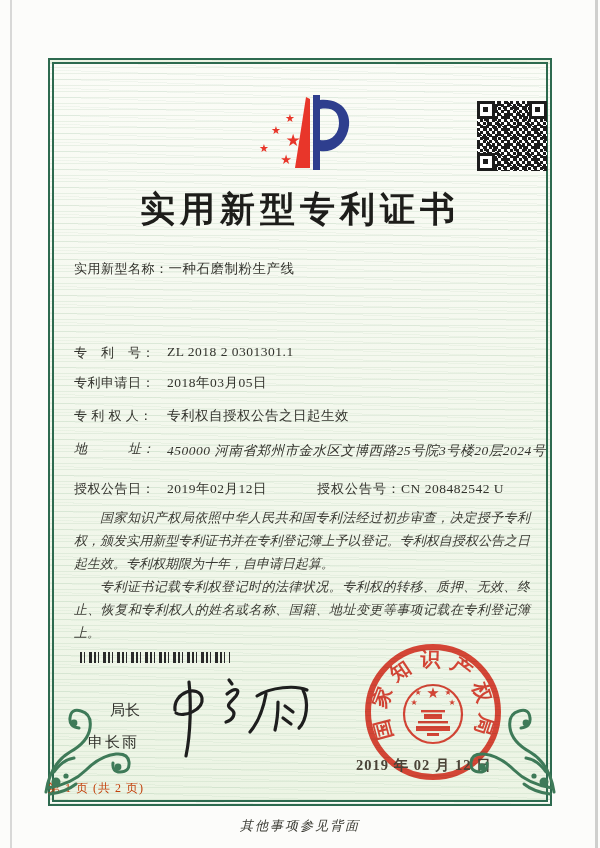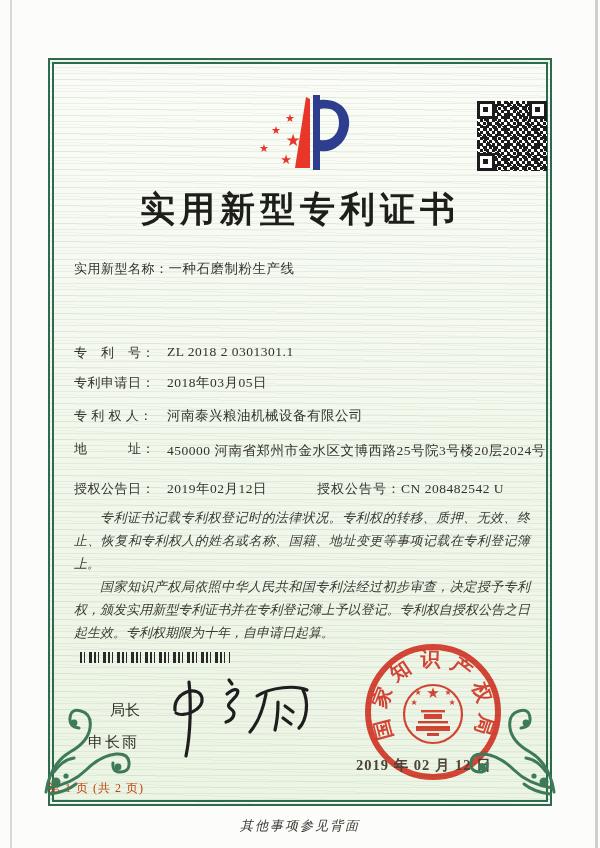--- a/index.html
+++ b/index.html
@@ -41,21 +41,21 @@
 
   .title { left:48px; top:186px; width:504px; text-align:center; font-size:35px; font-weight:bold;
            letter-spacing:5px; color:#1d1d1a; }
 
   .row { left:74px; font-size:13.5px; color:#33332d; white-space:nowrap; }
   .row .lab { display:inline-block; min-width:93px; font-size:13px; letter-spacing:.5px; vertical-align:top; }
   .row .val { letter-spacing:.5px; }
   .row .val.wrap { display:inline-block; width:392px; white-space:normal; line-height:21.5px; vertical-align:top; }
   .row .lab2 { display:inline-block; margin-left:50px; font-size:13px; letter-spacing:1px; }
 
-  .r1{top:260px;} .r2{top:302px;} .r3{top:344px;} .r4{top:374px;} .r5{top:407px;} .r6{top:440px;} .r7{top:480px;}
+  .r1{top:260px;} .r2{top:302px;} .r3{top:344px;} .r4{top:374px;} .r5{top:407px;} .r6{top:440px;font-style:italic;} .r7{top:480px;}
 
   .body-text { left:74px; top:506px; width:456px; font-size:13px; font-style:italic;
                color:#3a3a33; line-height:23px; text-align:justify; }
   .body-text p { text-indent:2em; }
 
   .barcode { left:80px; top:652px; width:150px; height:11px; position:absolute;
     background:repeating-linear-gradient(90deg,#2a2a2a 0 2px, rgba(0,0,0,0) 2px 4px, #2a2a2a 4px 5px, rgba(0,0,0,0) 5px 9px, #2a2a2a 9px 12px, rgba(0,0,0,0) 12px 14px);
   }
   .director-title { left:88px; top:701px; font-size:15px; color:#2f2f2a; font-family:"Liberation Sans",sans-serif;margin-left:22px; }
   .director-name  { left:88px; top:733px; font-size:15px; color:#2f2f2a; font-family:"Liberation Sans",sans-serif; letter-spacing:2px; }
@@ -102,32 +102,32 @@
   <div class="abs row r1">
     <span class="lab">实用新型名称：</span><span class="val">一种石磨制粉生产线</span>
   </div>
   <div class="abs row r3">
     <span class="lab">专　利　号：</span><span class="val">ZL 2018 2 0301301.1</span>
   </div>
   <div class="abs row r4">
     <span class="lab">专利申请日：</span><span class="val">2018年03月05日</span>
   </div>
   <div class="abs row r5">
-    <span class="lab">专 利 权 人：</span><span class="val">河南泰兴粮油机械设备有限公司</span>
+    <span class="lab">专 利 权 人：</span><span class="val">专利权自授权公告之日起生效</span>
   </div>
   <div class="abs row r6">
     <span class="lab">地　　　址：</span><span class="val wrap">450000 河南省郑州市金水区文博西路25号院3号楼20层2024号</span>
   </div>
   <div class="abs row r7">
     <span class="lab">授权公告日：</span><span class="val">2019年02月12日</span><span class="lab2">授权公告号：</span><span class="val">CN 208482542 U</span>
   </div>
 
   <div class="abs body-text">
+    <p>国家知识产权局依照中华人民共和国专利法经过初步审查，决定授予专利权，颁发实用新型专利证书并在专利登记簿上予以登记。专利权自授权公告之日起生效。专利权期限为十年，自申请日起算。</p>
     <p>专利证书记载专利权登记时的法律状况。专利权的转移、质押、无效、终止、恢复和专利权人的姓名或名称、国籍、地址变更等事项记载在专利登记簿上。</p>
-    <p>国家知识产权局依照中华人民共和国专利法经过初步审查，决定授予专利权，颁发实用新型专利证书并在专利登记簿上予以登记。专利权自授权公告之日起生效。专利权期限为十年，自申请日起算。</p>
   </div>
 
   <div class="barcode"></div>
 
   <div class="abs director-title">局长</div>
   <div class="abs director-name">申长雨</div>
 
   <svg class="abs signature" viewBox="0 0 150 100">
     <g fill="none" stroke="#1e1e1e" stroke-width="3.2" stroke-linecap="round" stroke-linejoin="round">
       <path d="M10,38 C8,20 34,12 37,26 C39,38 18,46 11,41"></path>

